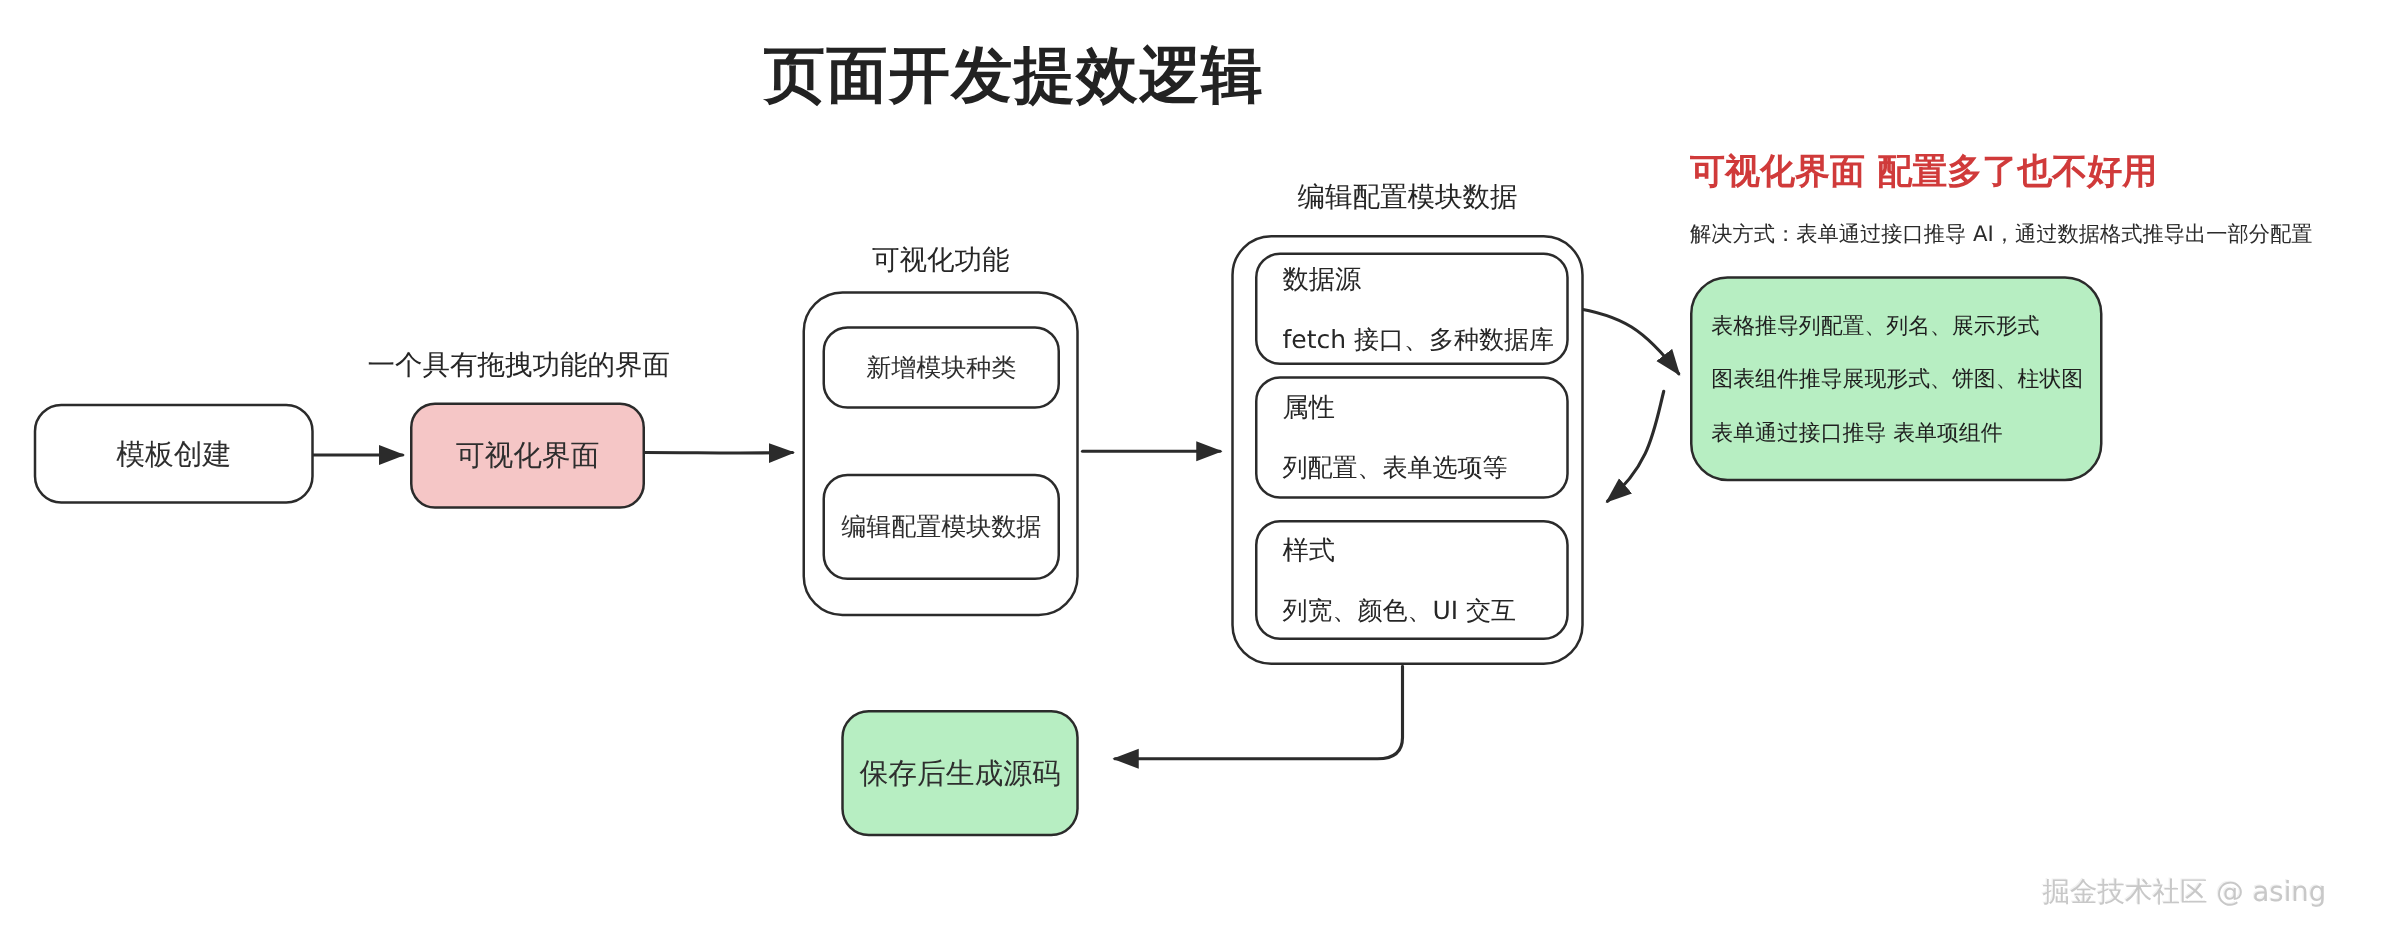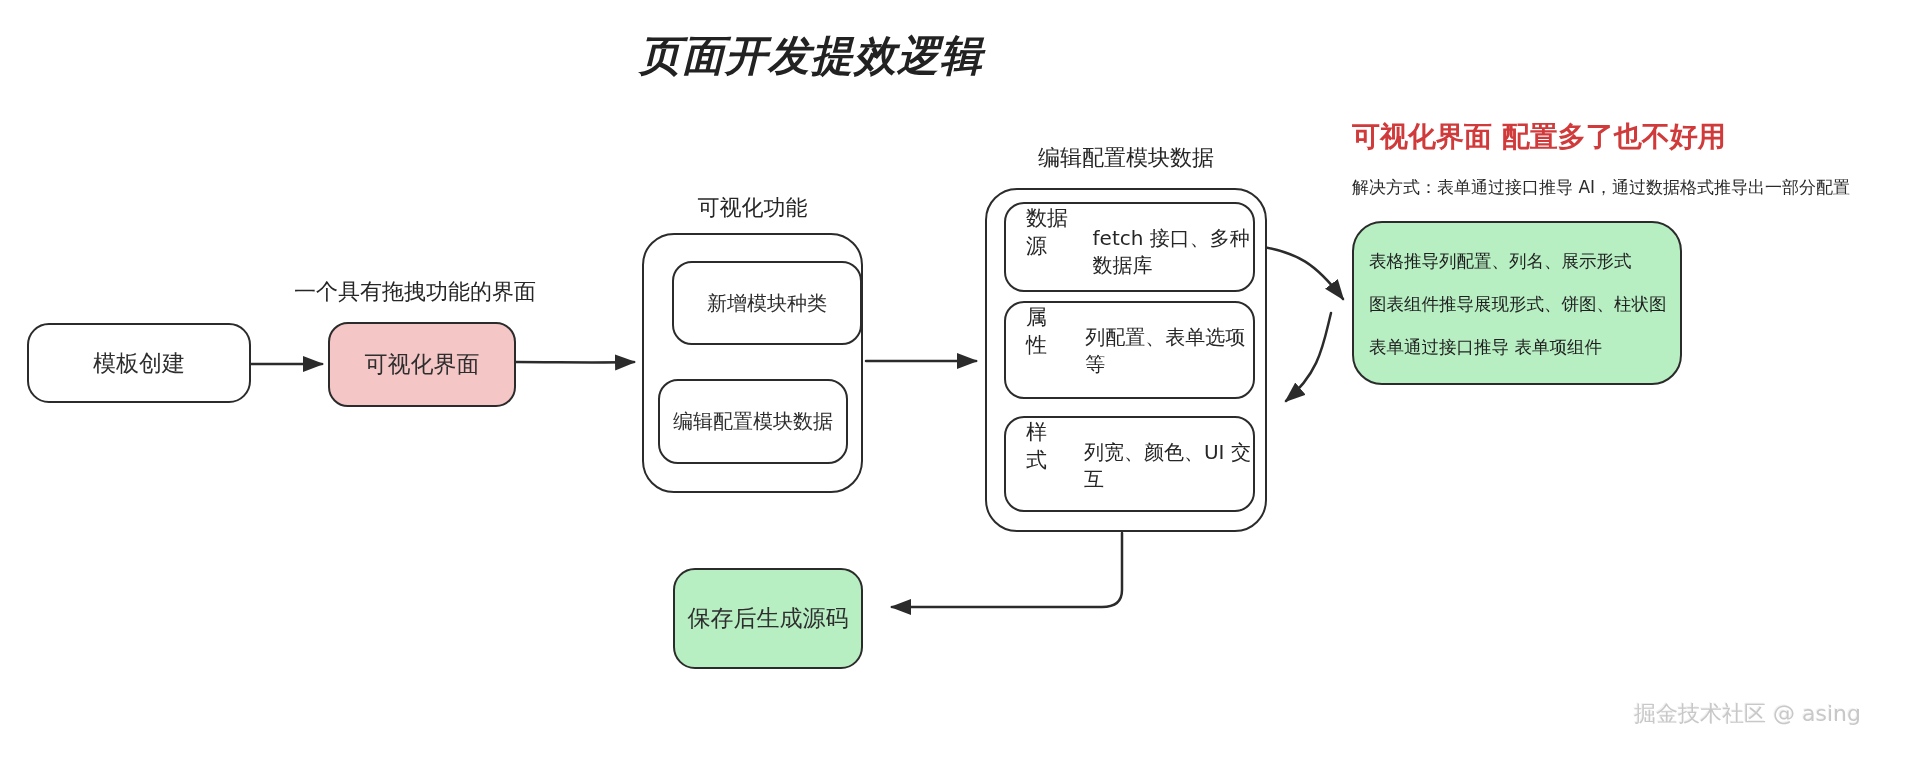--- a/index.html
+++ b/index.html
@@ -7,26 +7,26 @@
     --red:#d03a3a; --red2:#c23b3b; --gray:#c8c8c8; --ink:#2e2e2e;
   }
   *{box-sizing:border-box;margin:0;padding:0;}
   html,body{width:1910px;height:758px;background:#ffffff;overflow:hidden;
     font-family:"DejaVu Sans","Liberation Sans",sans-serif;color:var(--ink);}
   .canvas{position:relative;width:1910px;height:758px;background:#ffffff;}
   svg.connectors{position:absolute;left:0;top:0;width:1910px;height:758px;}
   .node{position:absolute;border:2.5px solid var(--stroke);background:#fff;
     display:flex;align-items:center;justify-content:center;text-align:center;}
   .title{position:absolute;left:611px;top:28px;width:400px;text-align:center;
-    font-size:42px;font-weight:bold;color:#222;letter-spacing:1px;font-style:italic;}
+    font-size:49px;font-weight:bold;color:#222;letter-spacing:1px;}
   .caption{position:absolute;font-size:22px;color:#262626;white-space:nowrap;}
   .group-label{position:absolute;text-align:center;font-size:22px;color:#262626;white-space:nowrap;}
   .container{position:absolute;border:2.5px solid var(--stroke);border-radius:32px;background:#fff;}
   .subnode{position:absolute;border:2.5px solid var(--stroke);border-radius:20px;background:#fff;
-    display:flex;flex-direction:row;justify-content:center;}
+    display:flex;flex-direction:column;justify-content:center;}
   .subnode.centered{align-items:center;font-size:20px;}
   .subnode .line1{font-size:21px;color:#262626;padding-left:20px;}
   .subnode .line2{font-size:20px;color:#262626;padding-left:20px;margin-top:21px;}
   .pain{position:absolute;left:1352px;top:118px;font-size:28px;font-weight:bold;
     color:var(--red);white-space:nowrap;}
   .solution{position:absolute;left:1352px;top:176px;font-size:17px;color:#2b2b2b;white-space:nowrap;}
   .ai-box{position:absolute;left:1352px;top:221px;width:330px;height:164px;
     border:2.5px solid var(--stroke);border-radius:30px;background:var(--green);
     padding:17px 15px 0 15px;}
   .ai-box div{font-size:17.5px;line-height:43px;color:#1f1f1f;white-space:nowrap;}
@@ -63,21 +63,21 @@
   </div>
 
   <div class="caption" style="left:294px;top:277px;">一个具有拖拽功能的界面</div>
 
   <div class="node" style="left:328px;top:322px;width:188px;height:85px;border-radius:20px;font-size:23px;background:var(--pink);">
     <span>可视化界面</span>
   </div>
 
   <div class="group-label" style="left:642px;top:193px;width:221px;">可视化功能</div>
   <div class="container" style="left:642px;top:233px;width:221px;height:260px;">
-    <div class="subnode centered" style="left:28px;top:26px;width:190px;height:84px;">
+    <div class="subnode centered" style="left:14px;top:26px;width:190px;height:66px;">
       <span>新增模块种类</span>
     </div>
     <div class="subnode centered" style="left:14px;top:144px;width:190px;height:85px;">
       <span>编辑配置模块数据</span>
     </div>
   </div>
 
   <div class="group-label" style="left:985px;top:143px;width:282px;">编辑配置模块数据</div>
   <div class="container" style="left:985px;top:188px;width:282px;height:344px;">
     <div class="subnode" style="left:17px;top:12px;width:251px;height:90px;">

